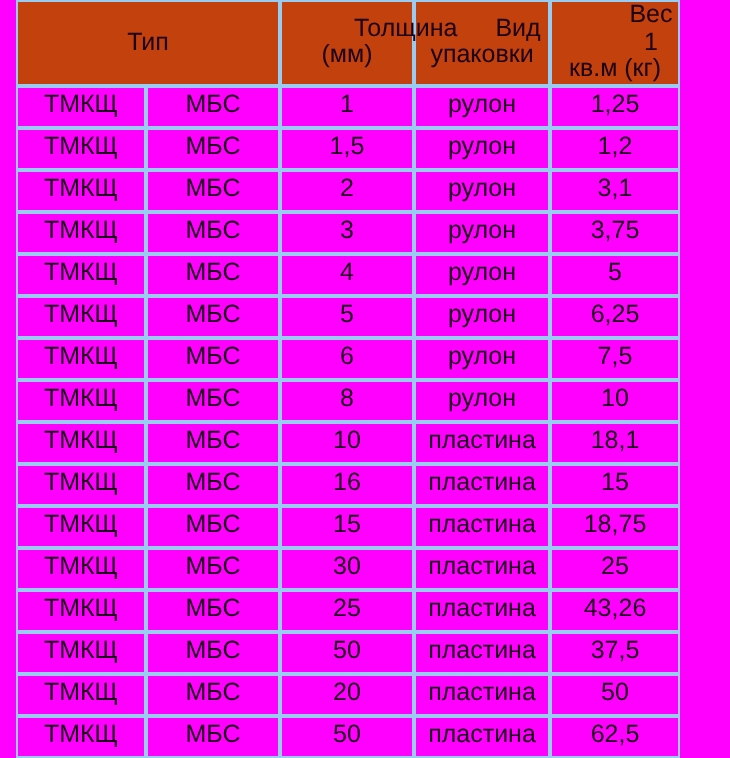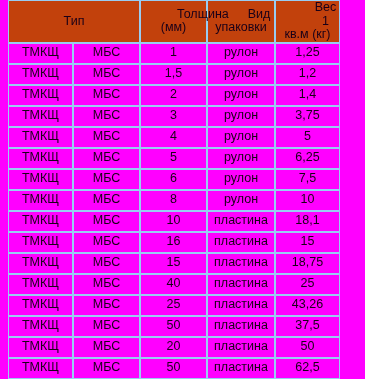--- a/index.html
+++ b/index.html
@@ -104,21 +104,21 @@
           <td>МБС</td>
           <td>1,5</td>
           <td>рулон</td>
           <td>1,2</td>
         </tr>
         <tr>
           <td>ТМКЩ</td>
           <td>МБС</td>
           <td>2</td>
           <td>рулон</td>
-          <td>1,4</td>
+          <td>3,1</td>
         </tr>
         <tr>
           <td>ТМКЩ</td>
           <td>МБС</td>
           <td>3</td>
           <td>рулон</td>
           <td>3,75</td>
         </tr>
         <tr>
           <td>ТМКЩ</td>
@@ -165,21 +165,21 @@
         <tr>
           <td>ТМКЩ</td>
           <td>МБС</td>
           <td>15</td>
           <td>пластина</td>
           <td>18,75</td>
         </tr>
         <tr>
           <td>ТМКЩ</td>
           <td>МБС</td>
-          <td>40</td>
+          <td>30</td>
           <td>пластина</td>
           <td>25</td>
         </tr>
         <tr>
           <td>ТМКЩ</td>
           <td>МБС</td>
           <td>25</td>
           <td>пластина</td>
           <td>43,26</td>
         </tr>

